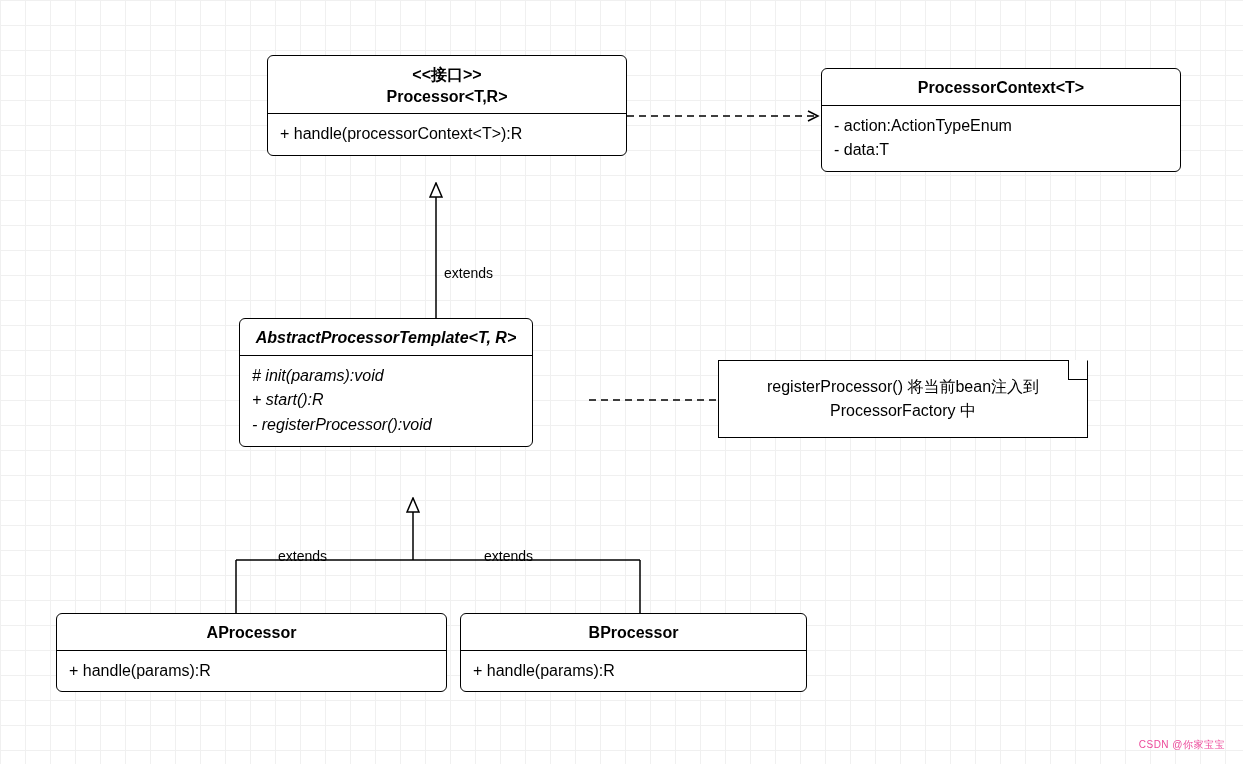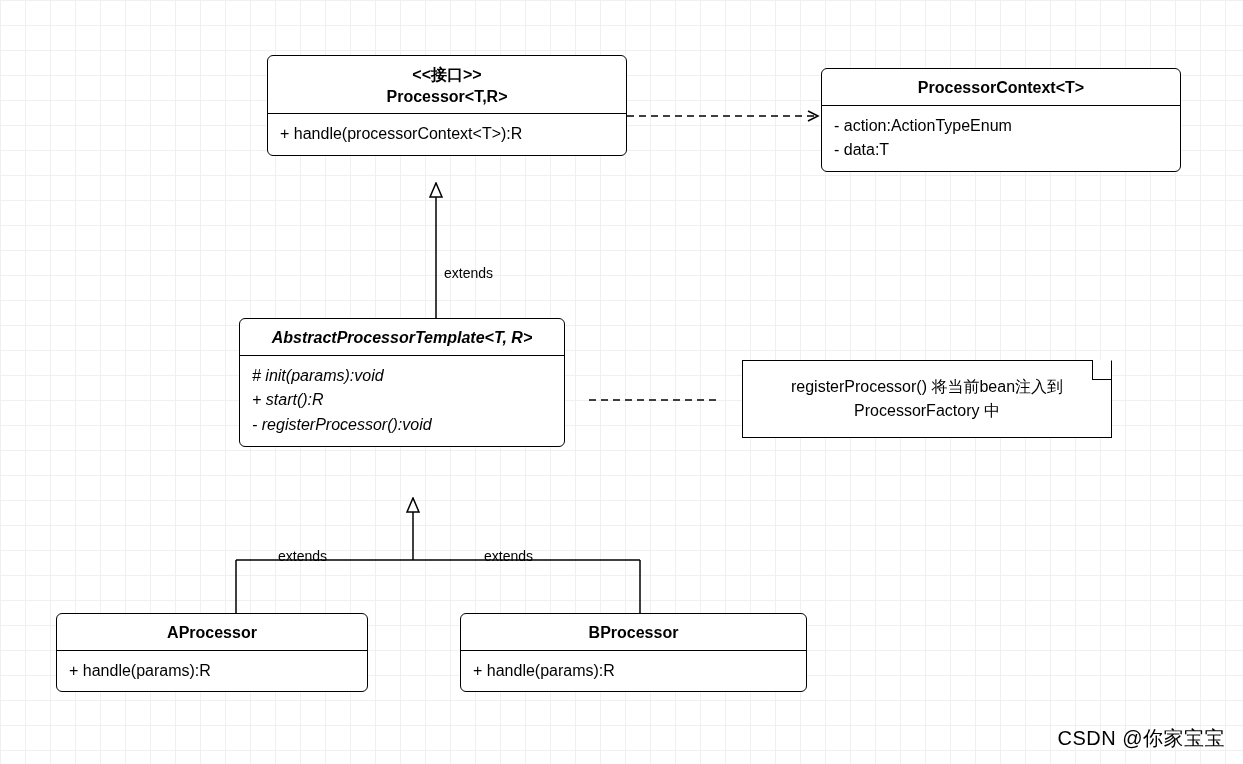--- a/index.html
+++ b/index.html
@@ -68,22 +68,22 @@
     position: absolute;
     left: 0; top: 0;
     width: 1243px;
     height: 764px;
     pointer-events: none;
   }
   .watermark {
     position: absolute;
     right: 18px;
     bottom: 12px;
-    color: #000000;
-    font-size: 20px;
+    color: #ec4899;
+    font-size: 10px;
     letter-spacing: 0.5px;
   }
 </style>
 </head>
 <body>
 
 <div class="uml-box" style="left:267px; top:55px; width:360px;">
   <div class="uml-title">
     <div>&lt;&lt;接口&gt;&gt;</div>
     <div>Processor&lt;T,R&gt;</div>
@@ -96,38 +96,38 @@
 <div class="uml-box" style="left:821px; top:68px; width:360px;">
   <div class="uml-title">
     <span>ProcessorContext&lt;T&gt;</span>
   </div>
   <div class="uml-body">
     <div>- action:ActionTypeEnum</div>
     <div>- data:T</div>
   </div>
 </div>
 
-<div class="uml-box" style="left:239px; top:318px; width:326px;">
+<div class="uml-box" style="left:239px; top:318px; width:294px;">
   <div class="uml-title italic">
     <span>AbstractProcessorTemplate&lt;T, R&gt;</span>
   </div>
   <div class="uml-body italic">
     <div># init(params):void</div>
     <div>+ start():R</div>
     <div>- registerProcessor():void</div>
   </div>
 </div>
 
-<div class="note" style="left:718px; top:360px; width:370px;margin-left:24px;">
+<div class="note" style="left:718px; top:360px; width:370px;">
   <div class="note-fold"></div>
   <div>registerProcessor() 将当前bean注入到</div>
   <div>ProcessorFactory 中</div>
 </div>
 
-<div class="uml-box" style="left:56px; top:613px; width:312px;">
+<div class="uml-box" style="left:56px; top:613px; width:391px;">
   <div class="uml-title">
     <span>AProcessor</span>
   </div>
   <div class="uml-body">
     <div>+ handle(params):R</div>
   </div>
 </div>
 
 <div class="uml-box" style="left:460px; top:613px; width:347px;">
   <div class="uml-title">

